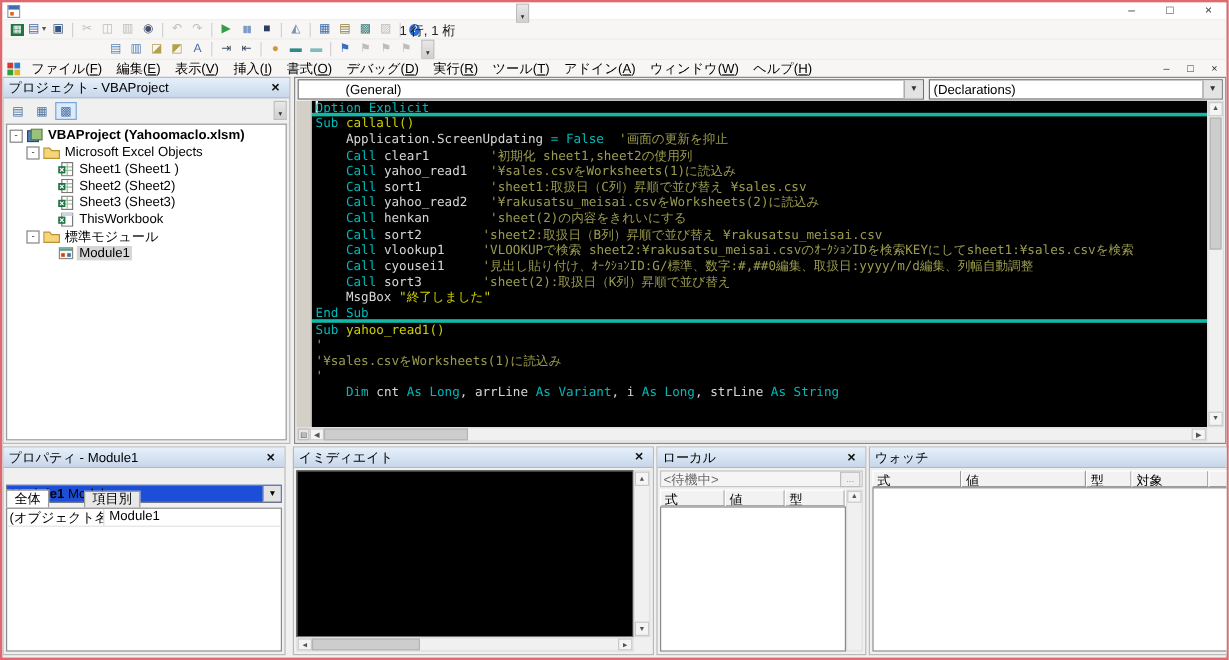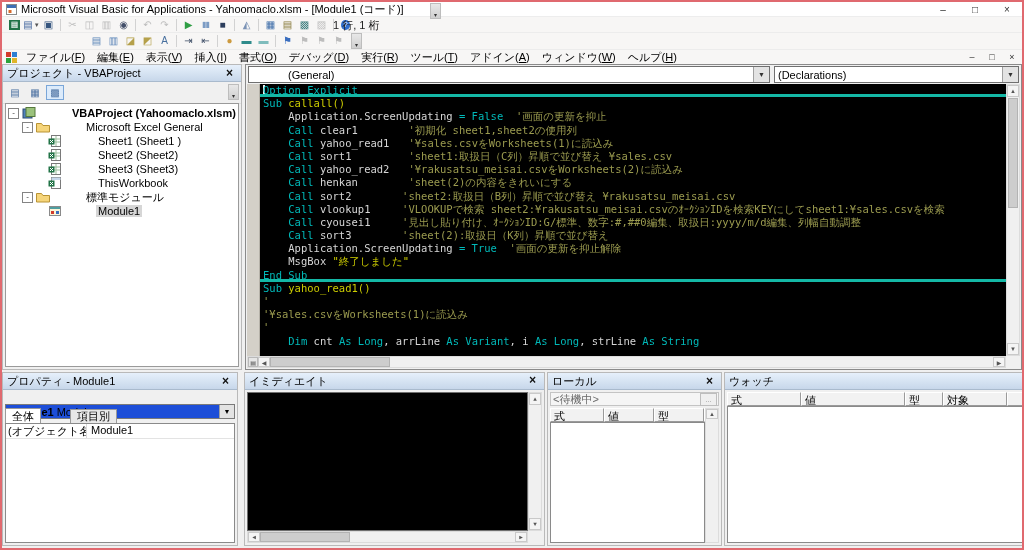--- a/index.html
+++ b/index.html
@@ -37,21 +37,21 @@
   
   #proj{left:0;top:62px;width:240px;height:306px;}
   .proj-tools{height:19px;display:flex;align-items:center;gap:2px;padding:1px 3px;border-bottom:1px solid #e0e0e0;position:relative;}
   .ptool{width:18px;height:15px;display:flex;align-items:center;justify-content:center;font-size:10px;color:#4a6fa0;}
   .ptool.active{border:1px solid #7aa6d8;background:#dcebfb;box-sizing:border-box;}
   .proj-tools .tb-handle{position:absolute;right:2px;top:2px;}
   .tree{position:absolute;left:2px;top:38px;right:2px;bottom:2px;background:#fff;border:1px solid #9a9a9a;overflow:hidden;padding:2px 0;}
   .trow{height:14px;display:flex;align-items:center;white-space:nowrap;}
   .texp{width:9px;height:9px;border:1px solid #848484;background:#fff;font-size:8px;line-height:7px;text-align:center;margin-right:3px;flex:none;box-sizing:content-box;color:#333;}
   .tspace{width:12px;flex:none;}
-  .tlabel{padding:0 2px;margin-left:32px;}
+  .tlabel{padding:0 2px;}
   .trow.bold .tlabel{font-weight:bold;}
   .trow.selected .tlabel{background:#d6d6d6;}
   .ticon{width:14px;height:12px;flex:none;margin-right:2px;}
   
   #codewin{position:absolute;left:243px;top:62px;width:777px;height:306px;border:1px solid #8a8a8a;background:#f0f0f0;box-sizing:border-box;}
   .combo{position:absolute;top:1px;height:17px;background:#fff;border:1px solid #707070;box-sizing:border-box;display:flex;align-items:center;}
   #combo-proc{left:2px;width:522px;padding-left:36px;}
   #combo-decl{left:528px;width:245px;}
   .combo .cval{padding-left:3px;flex:1;white-space:nowrap;overflow:hidden;}
   .combo .cbtn{width:15px;height:15px;background:#e3e3e3;border-left:1px solid #a0a0a0;display:flex;align-items:center;justify-content:center;font-size:7px;color:#333;flex:none;}
@@ -112,21 +112,20 @@
 <div id="app" style="--kw: #00b9b9; --id: #d6d6d6; --pn: #cdcd00; --cm: #9b9b4f; --st: #cdcd00; --cbg: #000000;">
 
   <div class="titlebar">
     <span class="vbicon">
       <svg width="11" height="11" viewBox="0 0 11 11">
           <rect x="0.5" y="0.5" width="10" height="10" fill="#fff" stroke="#8a8a8a"></rect>
           <rect x="1" y="1" width="9" height="3" fill="#3f6fb5"></rect>
           <rect x="2.5" y="6" width="3" height="3" fill="#d86a2a"></rect>
         </svg>
     </span>
-    <span class="ttl">Microsoft Visual Basic for Applications - Yahoomaclo.xlsm - [Module1 (コード)]</span>
     <span class="winctl" id="winctl">
         <span class="wbtn">–</span>
         <span class="wbtn">□</span>
         <span class="wbtn">×</span>
       </span>
   </div>
 
   <div class="tb" id="tb-std">
       <div class="tb-btn">
         <span class="glyph" style="color: rgb(255, 255, 255); background: rgb(33, 115, 70); padding: 0px 2px; font-size: 8px; line-height: 10px;">▦</span>
@@ -296,21 +295,21 @@
           </span>
           <span class="tlabel">VBAProject (Yahoomaclo.xlsm)</span>
         </div>
         <div class="trow" style="padding-left: 16px;">
           <span class="texp">-</span>
           <span class="ticon">
             <svg width="14" height="12" viewBox="0 0 14 12">
               <path d="M0.5 2.5h5l1.5 2h6.5v6.5h-13z" fill="#f6d57a" stroke="#b99334"></path>
             </svg>
           </span>
-          <span class="tlabel">Microsoft Excel General</span>
+          <span class="tlabel">Microsoft Excel Objects</span>
         </div>
         <div class="trow" style="padding-left: 30px;">
           <span class="tspace"></span>
           <span class="ticon">
             <svg width="14" height="12" viewBox="0 0 14 12">
               <rect x="3.5" y="0.5" width="9" height="11" fill="#fff" stroke="#7a7a7a"></rect>
               <path d="M4 4h8M4 7h8M8 1v10" stroke="#9bbf9b"></path>
               <rect x="0.5" y="3.5" width="6" height="6" fill="#217346"></rect>
               <path d="M2 5l3 3M5 5l-3 3" stroke="#fff"></path>
             </svg>
@@ -393,21 +392,20 @@
         <div class="cl"><span class="p">    Application.ScreenUpdating </span><span class="k">= False</span><span class="c">  '画面の更新を抑止</span></div>
         <div class="cl"><span class="k">    Call </span><span class="p">clear1</span><span class="c">        '初期化 sheet1,sheet2の使用列</span></div>
         <div class="cl"><span class="k">    Call </span><span class="p">yahoo_read1</span><span class="c">   '¥sales.csvをWorksheets(1)に読込み</span></div>
         <div class="cl"><span class="k">    Call </span><span class="p">sort1</span><span class="c">         'sheet1:取扱日（C列）昇順で並び替え ¥sales.csv</span></div>
         <div class="cl"><span class="k">    Call </span><span class="p">yahoo_read2</span><span class="c">   '¥rakusatsu_meisai.csvをWorksheets(2)に読込み</span></div>
         <div class="cl"><span class="k">    Call </span><span class="p">henkan</span><span class="c">        'sheet(2)の内容をきれいにする</span></div>
         <div class="cl"><span class="k">    Call </span><span class="p">sort2</span><span class="c">        'sheet2:取扱日（B列）昇順で並び替え ¥rakusatsu_meisai.csv</span></div>
         <div class="cl"><span class="k">    Call </span><span class="p">vlookup1</span><span class="c">     'VLOOKUPで検索 sheet2:¥rakusatsu_meisai.csvのｵｰｸｼｮﾝIDを検索KEYにしてsheet1:¥sales.csvを検索</span></div>
         <div class="cl"><span class="k">    Call </span><span class="p">cyousei1</span><span class="c">     '見出し貼り付け、ｵｰｸｼｮﾝID:G/標準、数字:#,##0編集、取扱日:yyyy/m/d編集、列幅自動調整</span></div>
         <div class="cl"><span class="k">    Call </span><span class="p">sort3</span><span class="c">        'sheet(2):取扱日（K列）昇順で並び替え</span></div>
-        <div class="cl"><span class="p">    Application.ScreenUpdating </span><span class="k">= True</span><span class="c">  '画面の更新を抑止解除</span></div>
         <div class="cl"><span class="p">    MsgBox </span><span class="s">"終了しました"</span></div>
         <div class="cl sep"><span class="k">End Sub</span></div>
         <div class="cl"><span class="k">Sub </span><span class="n">yahoo_read1()</span></div>
         <div class="cl"><span class="c">'</span></div>
         <div class="cl"><span class="c">'¥sales.csvをWorksheets(1)に読込み</span></div>
         <div class="cl"><span class="c">'</span></div>
         <div class="cl"><span class="k">    Dim </span><span class="p">cnt </span><span class="k">As Long</span><span class="p">, arrLine </span><span class="k">As Variant</span><span class="p">, i </span><span class="k">As Long</span><span class="p">, strLine </span><span class="k">As String</span></div>
       </div>
     <div class="vscroll" id="code-vscroll">
       <span class="sbtn sb-up">▲</span>

